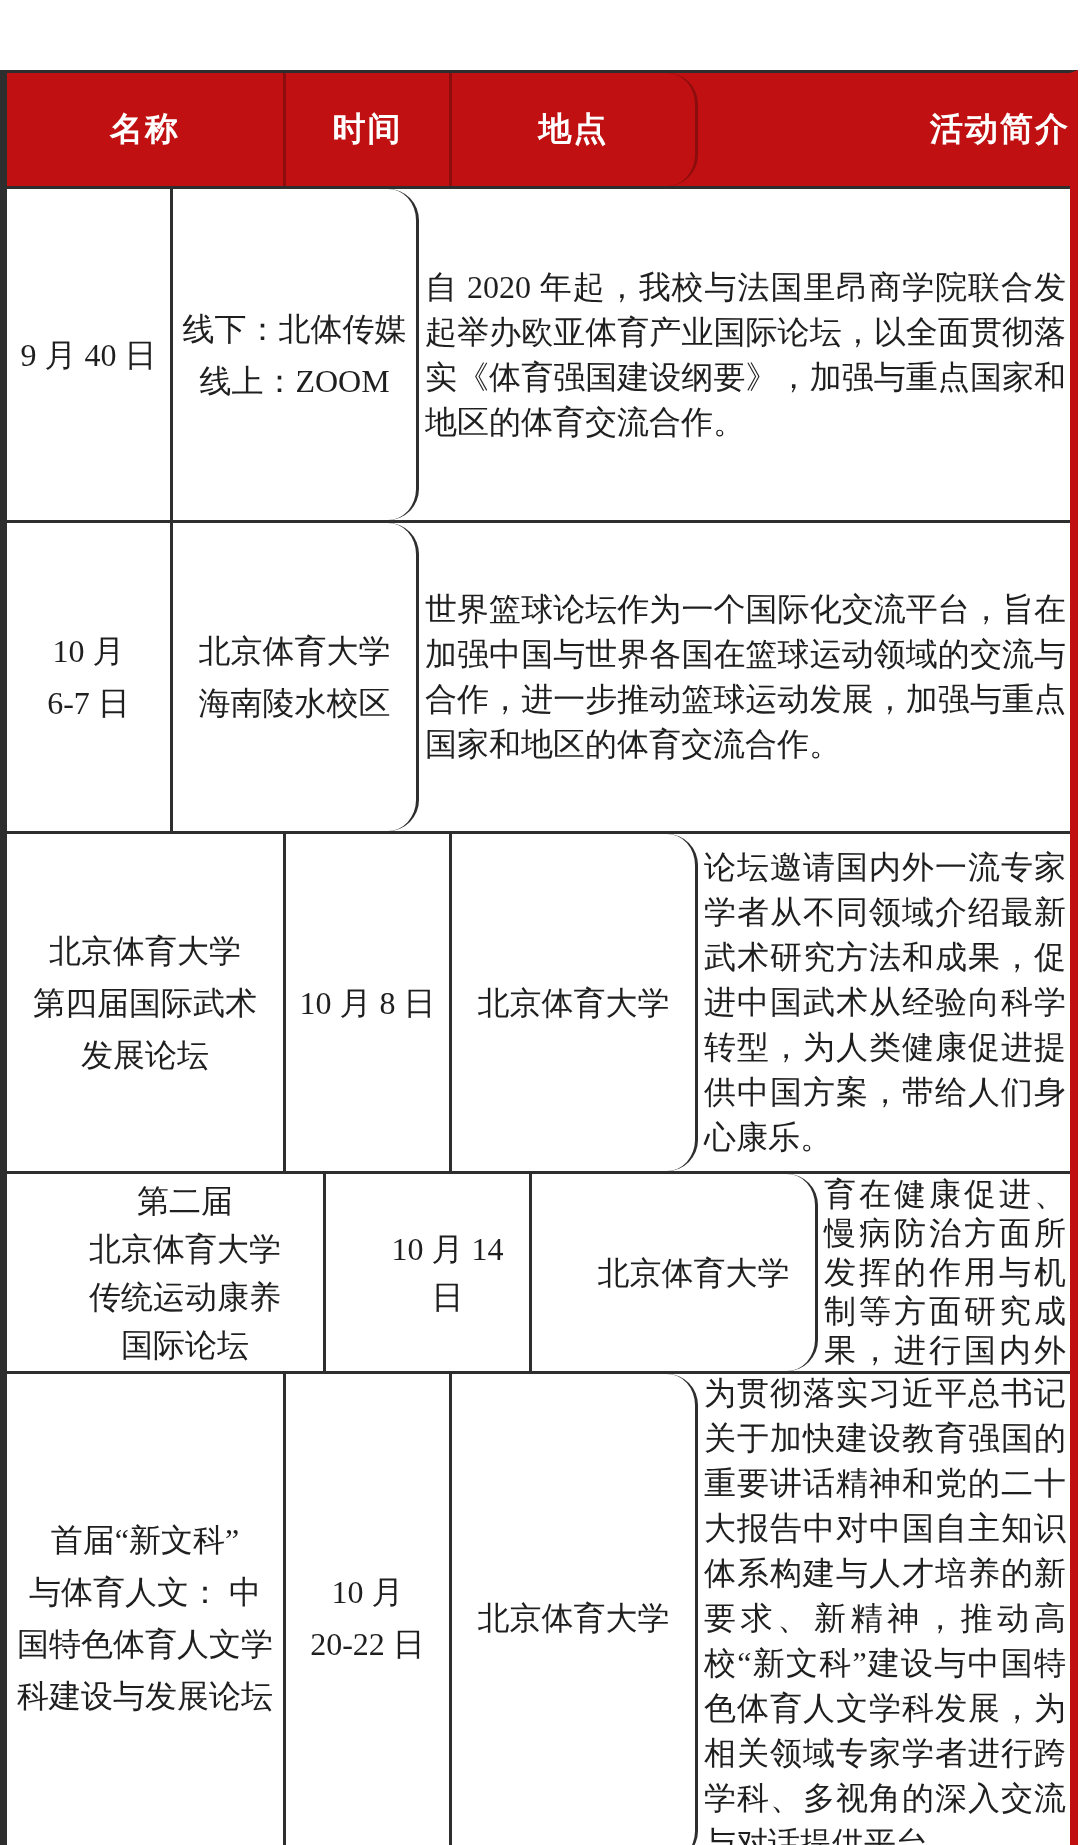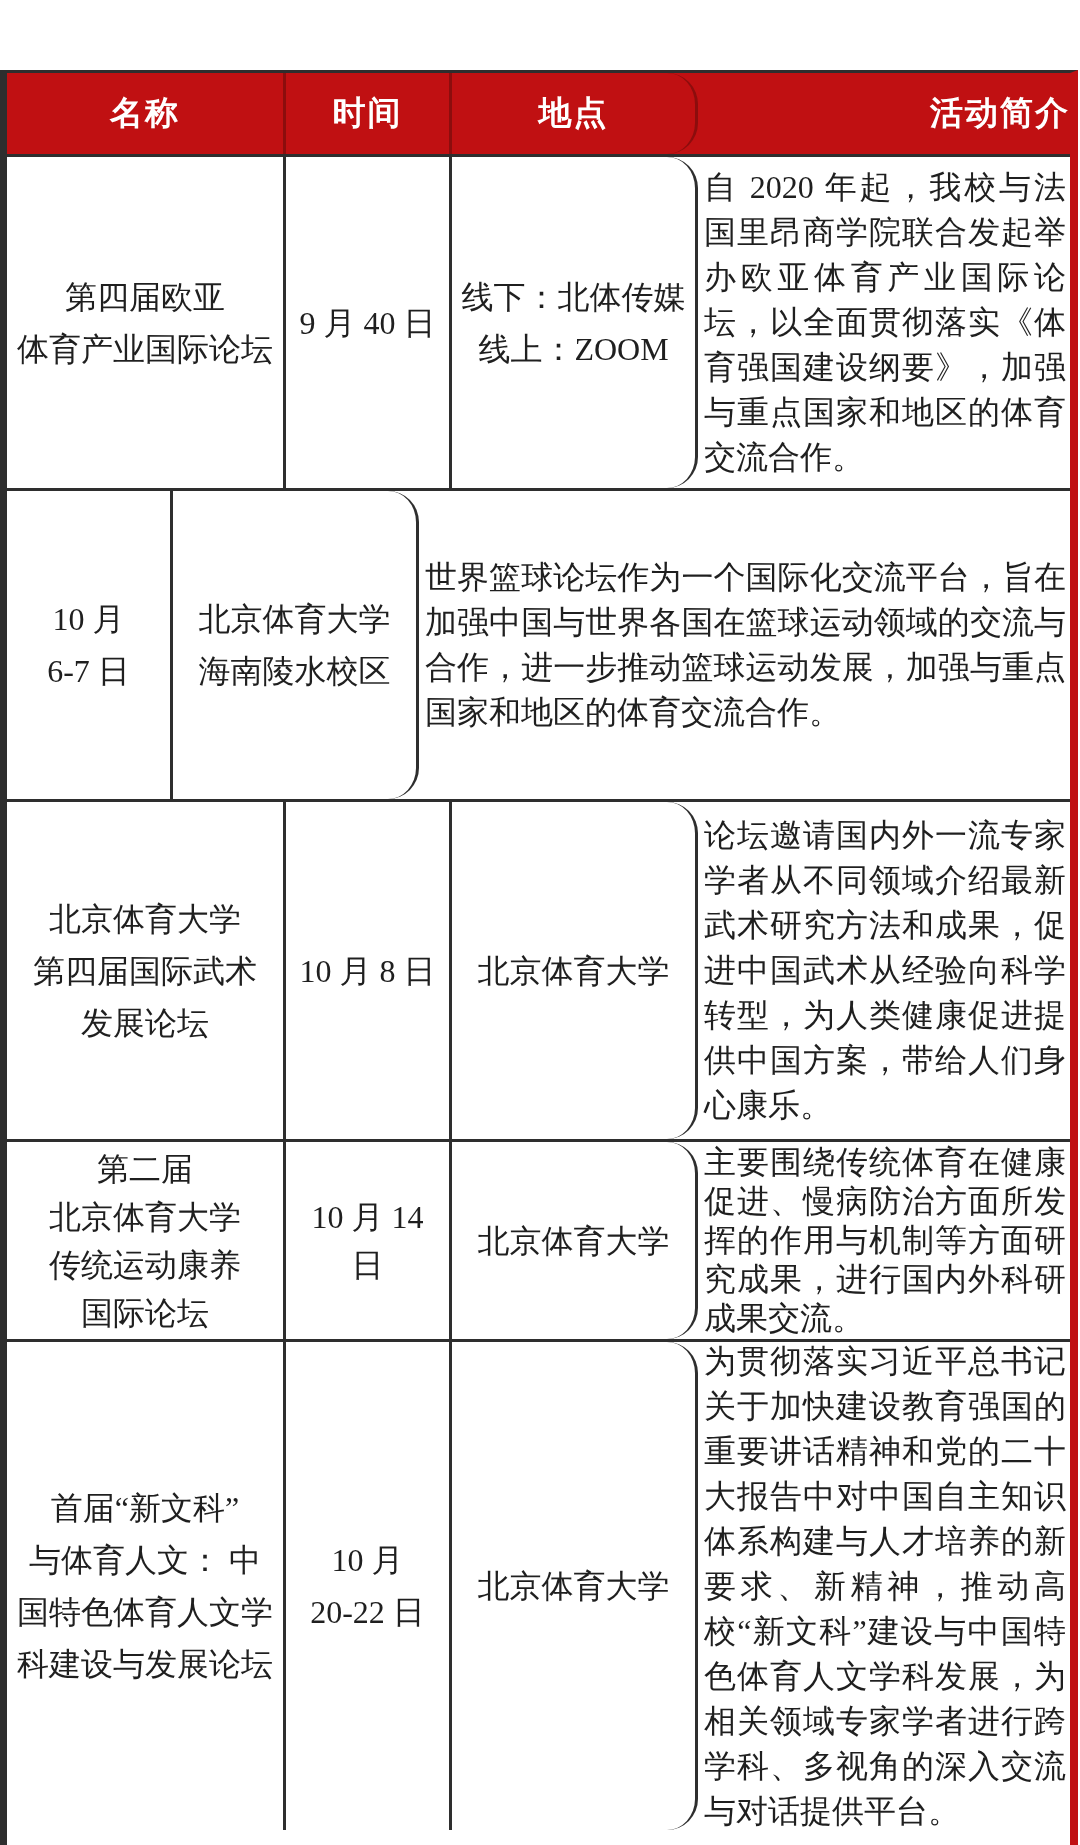--- a/index.html
+++ b/index.html
@@ -26,21 +26,21 @@
     border-top:3px solid var(--grid);
     border-bottom:5px solid var(--grid);
     border-right:8px solid var(--red);
     background:#ffffff;
   }
   .row{
     display:flex;
     box-sizing:border-box;
     border-bottom:3px solid var(--grid);
   }
-  .row.header{height:84px;background:var(--red);}
+  .row.header{height:116px;background:var(--red);}
   .row.r1{height:334px;}
   .row.r2{height:311px;}
   .row.r3{height:340px;}
   .row.r4{height:200px;}
   .row.r5{height:488px;border-bottom:0;}
   .cell{
     box-sizing:border-box;
     border-right:3px solid var(--grid);
     display:flex;
     flex-direction:column;
@@ -60,21 +60,21 @@
     color:var(--header-ink);
     font-size:33px;
     font-weight:bold;
     letter-spacing:2px;
   }
   .namecell,.timecell,.loccell{
     font-size:32px;
     line-height:52px;
     color:var(--ink);
   }
-  .r4 .namecell,.r4 .timecell,.r4 .loccell{line-height:48px;}
+  .r4 .namecell,.r4 .timecell,.r4 .loccell{line-height:48px;margin-left:40px;}
   .desc{
     margin:0;
     padding:0 4px 0 6px;
     font-size:32px;
     line-height:45px;
     text-align:justify;
     color:var(--ink);
   }
   .r4 .desc{line-height:39px;}
 </style>
@@ -92,21 +92,20 @@
     </div>
     <div class="cell c3">
       <span class="hlabel">地点</span>
     </div>
     <div class="cell c4" style="align-items:flex-end;text-align:center;">
       <span class="hlabel">活动简介</span>
     </div>
   </div>
 
   <div class="row r1">
-    <div class="cell c1 namecell">第四届欧亚<br>体育产业国际论坛</div>
     <div class="cell c2 timecell">9 月 40 日</div>
     <div class="cell c3 loccell">线下：北体传媒<br>线上：ZOOM</div>
     <div class="cell c4">
       <p class="desc">自 2020 年起，我校与法国里昂商学院联合发起举办欧亚体育产业国际论坛，以全面贯彻落实《体育强国建设纲要》，加强与重点国家和地区的体育交流合作。</p>
     </div>
   </div>
 
   <div class="row r2">
     <div class="cell c2 timecell">10 月<br>6-7 日</div>
     <div class="cell c3 loccell">北京体育大学<br>海南陵水校区</div>

